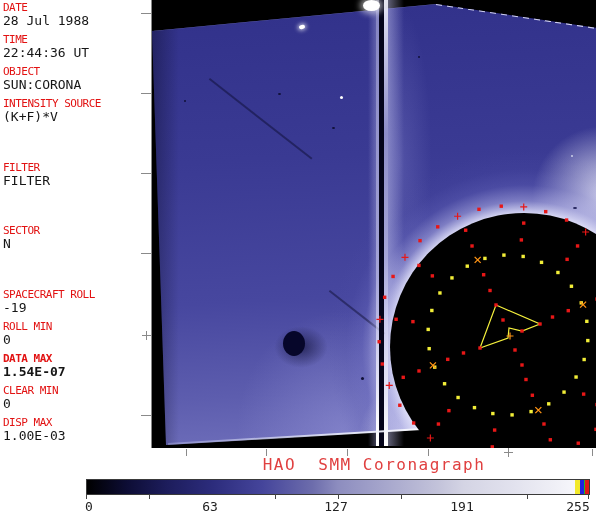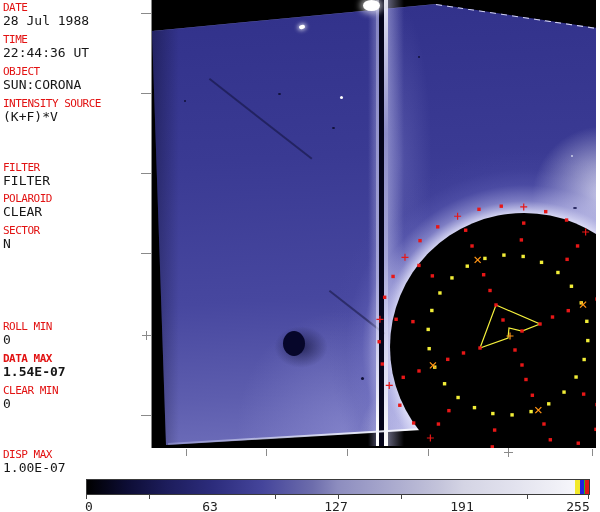--- a/index.html
+++ b/index.html
@@ -68,26 +68,26 @@
 <body>
 
 <div class="screen">
 
   <div class="sidebar" id="sidebar">
       <div class="field" style="top: 2px;"><div class="flabel">DATE</div><div class="fvalue">28 Jul 1988</div></div>
       <div class="field" style="top: 33.9px;"><div class="flabel">TIME</div><div class="fvalue">22:44:36 UT</div></div>
       <div class="field" style="top: 65.8px;"><div class="flabel">OBJECT</div><div class="fvalue">SUN:CORONA</div></div>
       <div class="field" style="top: 97.7px;"><div class="flabel">INTENSITY SOURCE</div><div class="fvalue">(K+F)*V</div></div>
       <div class="field" style="top: 161.5px;"><div class="flabel">FILTER</div><div class="fvalue">FILTER</div></div>
-      <div class="field" style="top: 193.4px;"><div class="flabel">POLAROID</div><div class="fvalue">CLEAR</div></div>
       <div class="field" style="top: 225.3px;"><div class="flabel">SECTOR</div><div class="fvalue">N</div></div>
+      <div class="field" style="top: 289.1px;"><div class="flabel">SPACECRAFT ROLL</div><div class="fvalue">-19</div></div>
       <div class="field" style="top: 321px;"><div class="flabel">ROLL MIN</div><div class="fvalue">0</div></div>
       <div class="field" style="top: 352.9px; font-weight: bold;"><div class="flabel">DATA MAX</div><div class="fvalue">1.54E-07</div></div>
       <div class="field" style="top: 384.8px;"><div class="flabel">CLEAR MIN</div><div class="fvalue">0</div></div>
-      <div class="field" style="top: 416.7px; margin-top: 32px;"><div class="flabel">DISP MAX</div><div class="fvalue">1.00E-07</div></div>
+      <div class="field" style="top: 416.7px;"><div class="flabel">DISP MAX</div><div class="fvalue">1.00E-03</div></div>
     </div>
 
   <div class="canvas">
     <div class="photo">
       <div class="halo"></div>
       <div class="topedge1"></div>
       <div class="topedge2"></div>
       <div class="streak" style="left:58px;top:78px;width:130px;"></div>
       <div class="streak" style="left:178px;top:290px;width:70px;"></div>
       <div class="blobsh"></div>
@@ -231,20 +231,21 @@
       <div class="tick" style="left: 266px; top: 449px; width: 1px; height: 7px;"></div>
       <div class="tick" style="left: 347px; top: 449px; width: 1px; height: 7px;"></div>
       <div class="tick" style="left: 428px; top: 449px; width: 1px; height: 7px;"></div>
       <div class="tick" style="left: 592px; top: 449px; width: 1px; height: 7px;"></div>
       <div class="tick" style="left: 142px; top: 335px; width: 9px; height: 1px;"></div>
       <div class="tick" style="left: 146px; top: 331px; width: 1px; height: 9px;"></div>
       <div class="tick" style="left: 504px; top: 452px; width: 9px; height: 1px;"></div>
       <div class="tick" style="left: 508px; top: 448px; width: 1px; height: 9px;"></div>
     </div>
 
+  <div class="title">HAO  SMM Coronagraph</div>
 
   <div class="cbar" id="cbar">
       <div class="stripe" style="left: 488px; width: 5px; background: rgb(242, 233, 42);"></div>
       <div class="stripe" style="left: 493px; width: 4px; background: rgb(34, 34, 221);"></div>
       <div class="stripe" style="left: 497px; width: 1px; background: rgb(34, 187, 34);"></div>
       <div class="stripe" style="left: 498px; width: 4px; background: rgb(224, 24, 24);"></div>
     </div>
   <div id="cbticks">
       <div class="cbtick" style="left: 86px;"></div>
       <div class="cbtick" style="left: 148.996px;"></div>

